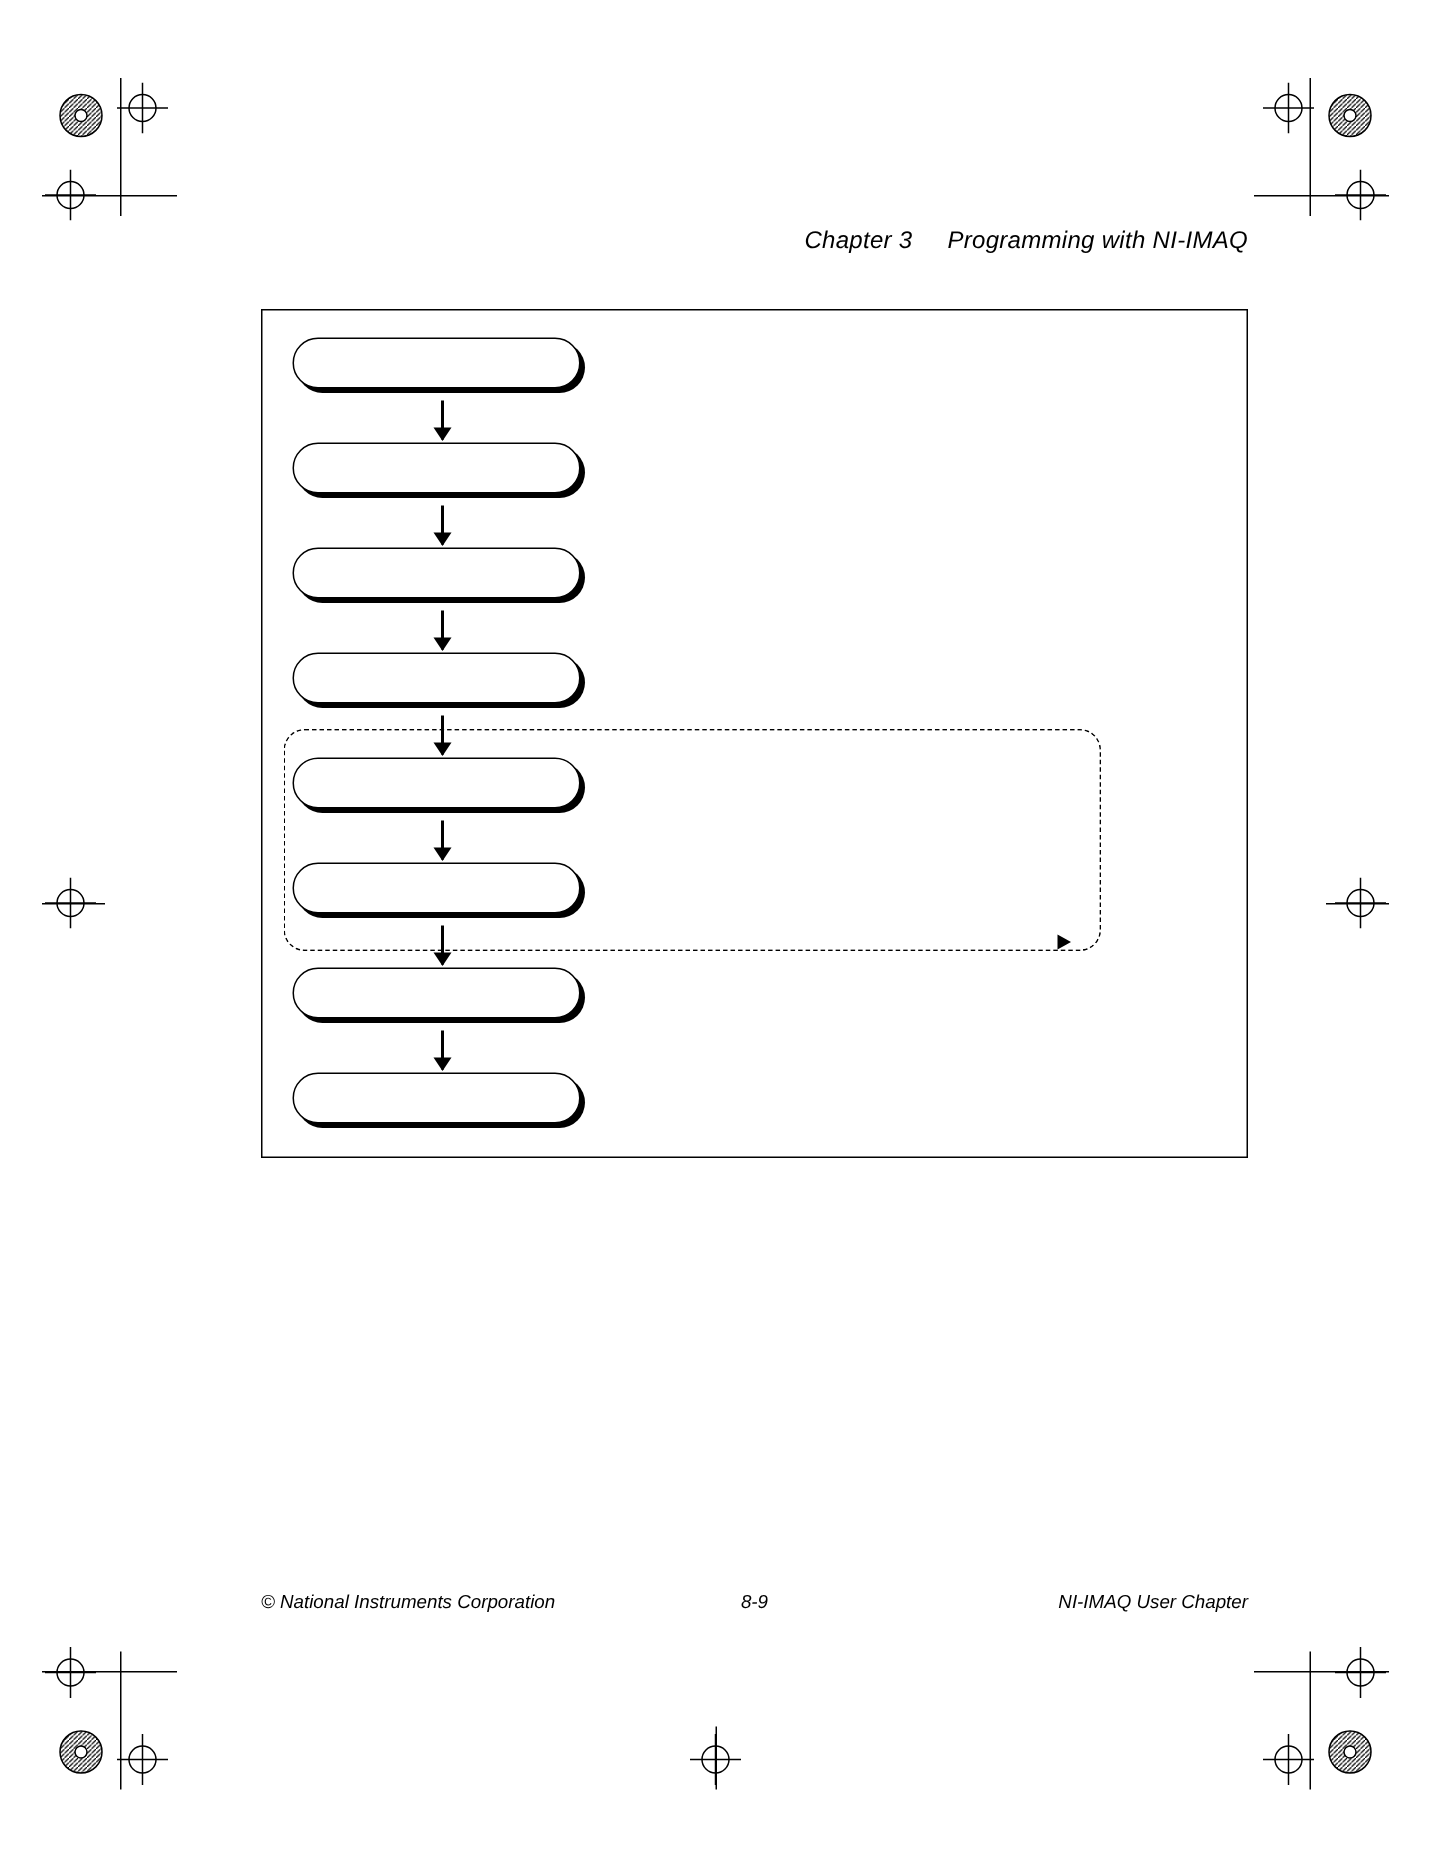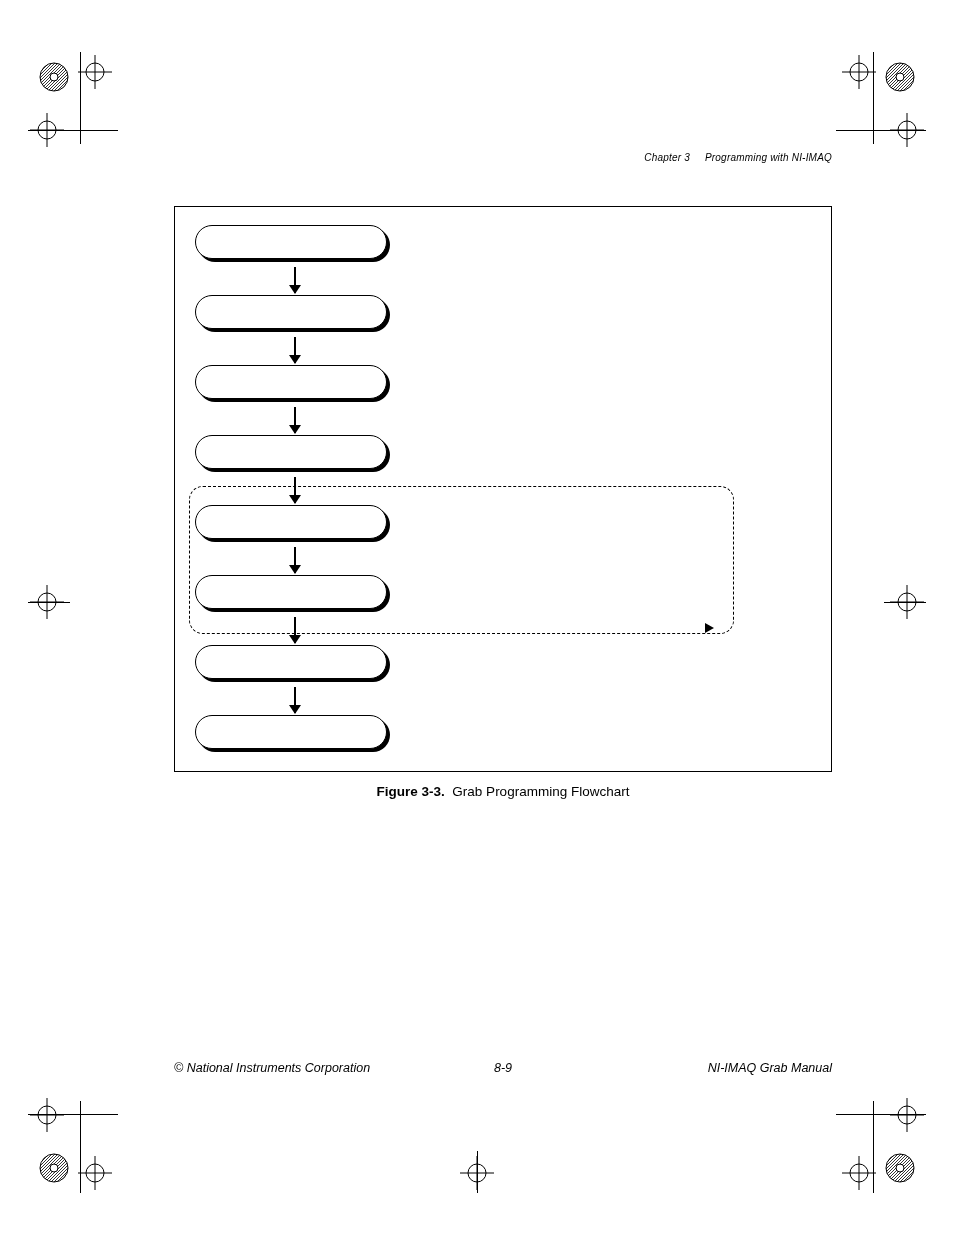--- a/index.html
+++ b/index.html
@@ -20,21 +20,21 @@
 
   
   .reg { position: absolute; }
   .reg svg { display: block; }
   .vline { position:absolute; background:#000; width:1px; }
   .hline { position:absolute; background:#000; height:1px; }
 
   
   .header-right {
     position:absolute; top:152px; right:122px;
-    font-style:italic; font-size:10px; letter-spacing:.2px;
+    font-style:italic; font-size:16px; letter-spacing:.2px;
     text-align:left;
   }
   .footer {
     position:absolute; bottom:160px; left:174px; right:122px;
     font-style:italic; font-size:12.5px;
     display:flex; justify-content:space-between; align-items:center;
   }
   .footer .center { position:absolute; left:50%; transform:translateX(-50%); }
 
   
@@ -284,24 +284,20 @@
       <div class="flow-box-wrap">
           <div class="flow-box"></div>
         </div>
       <div class="arrow-down"></div>
       <div class="flow-box-wrap">
           <div class="flow-box"></div>
         </div>
     </div>
   </div>
 
-  <div class="figure-caption">
-    <b>Figure 3-3.</b>
-    &nbsp;<span>Grab Programming Flowchart</span>
-  </div>
 
   <div class="footer">
     <span>© National Instruments Corporation</span>
     <span class="center">8-9</span>
-    <span>NI-IMAQ Grab Manual</span>
+    <span>NI-IMAQ User Chapter</span>
   </div>
 
 </div>
 
 </body></html>

